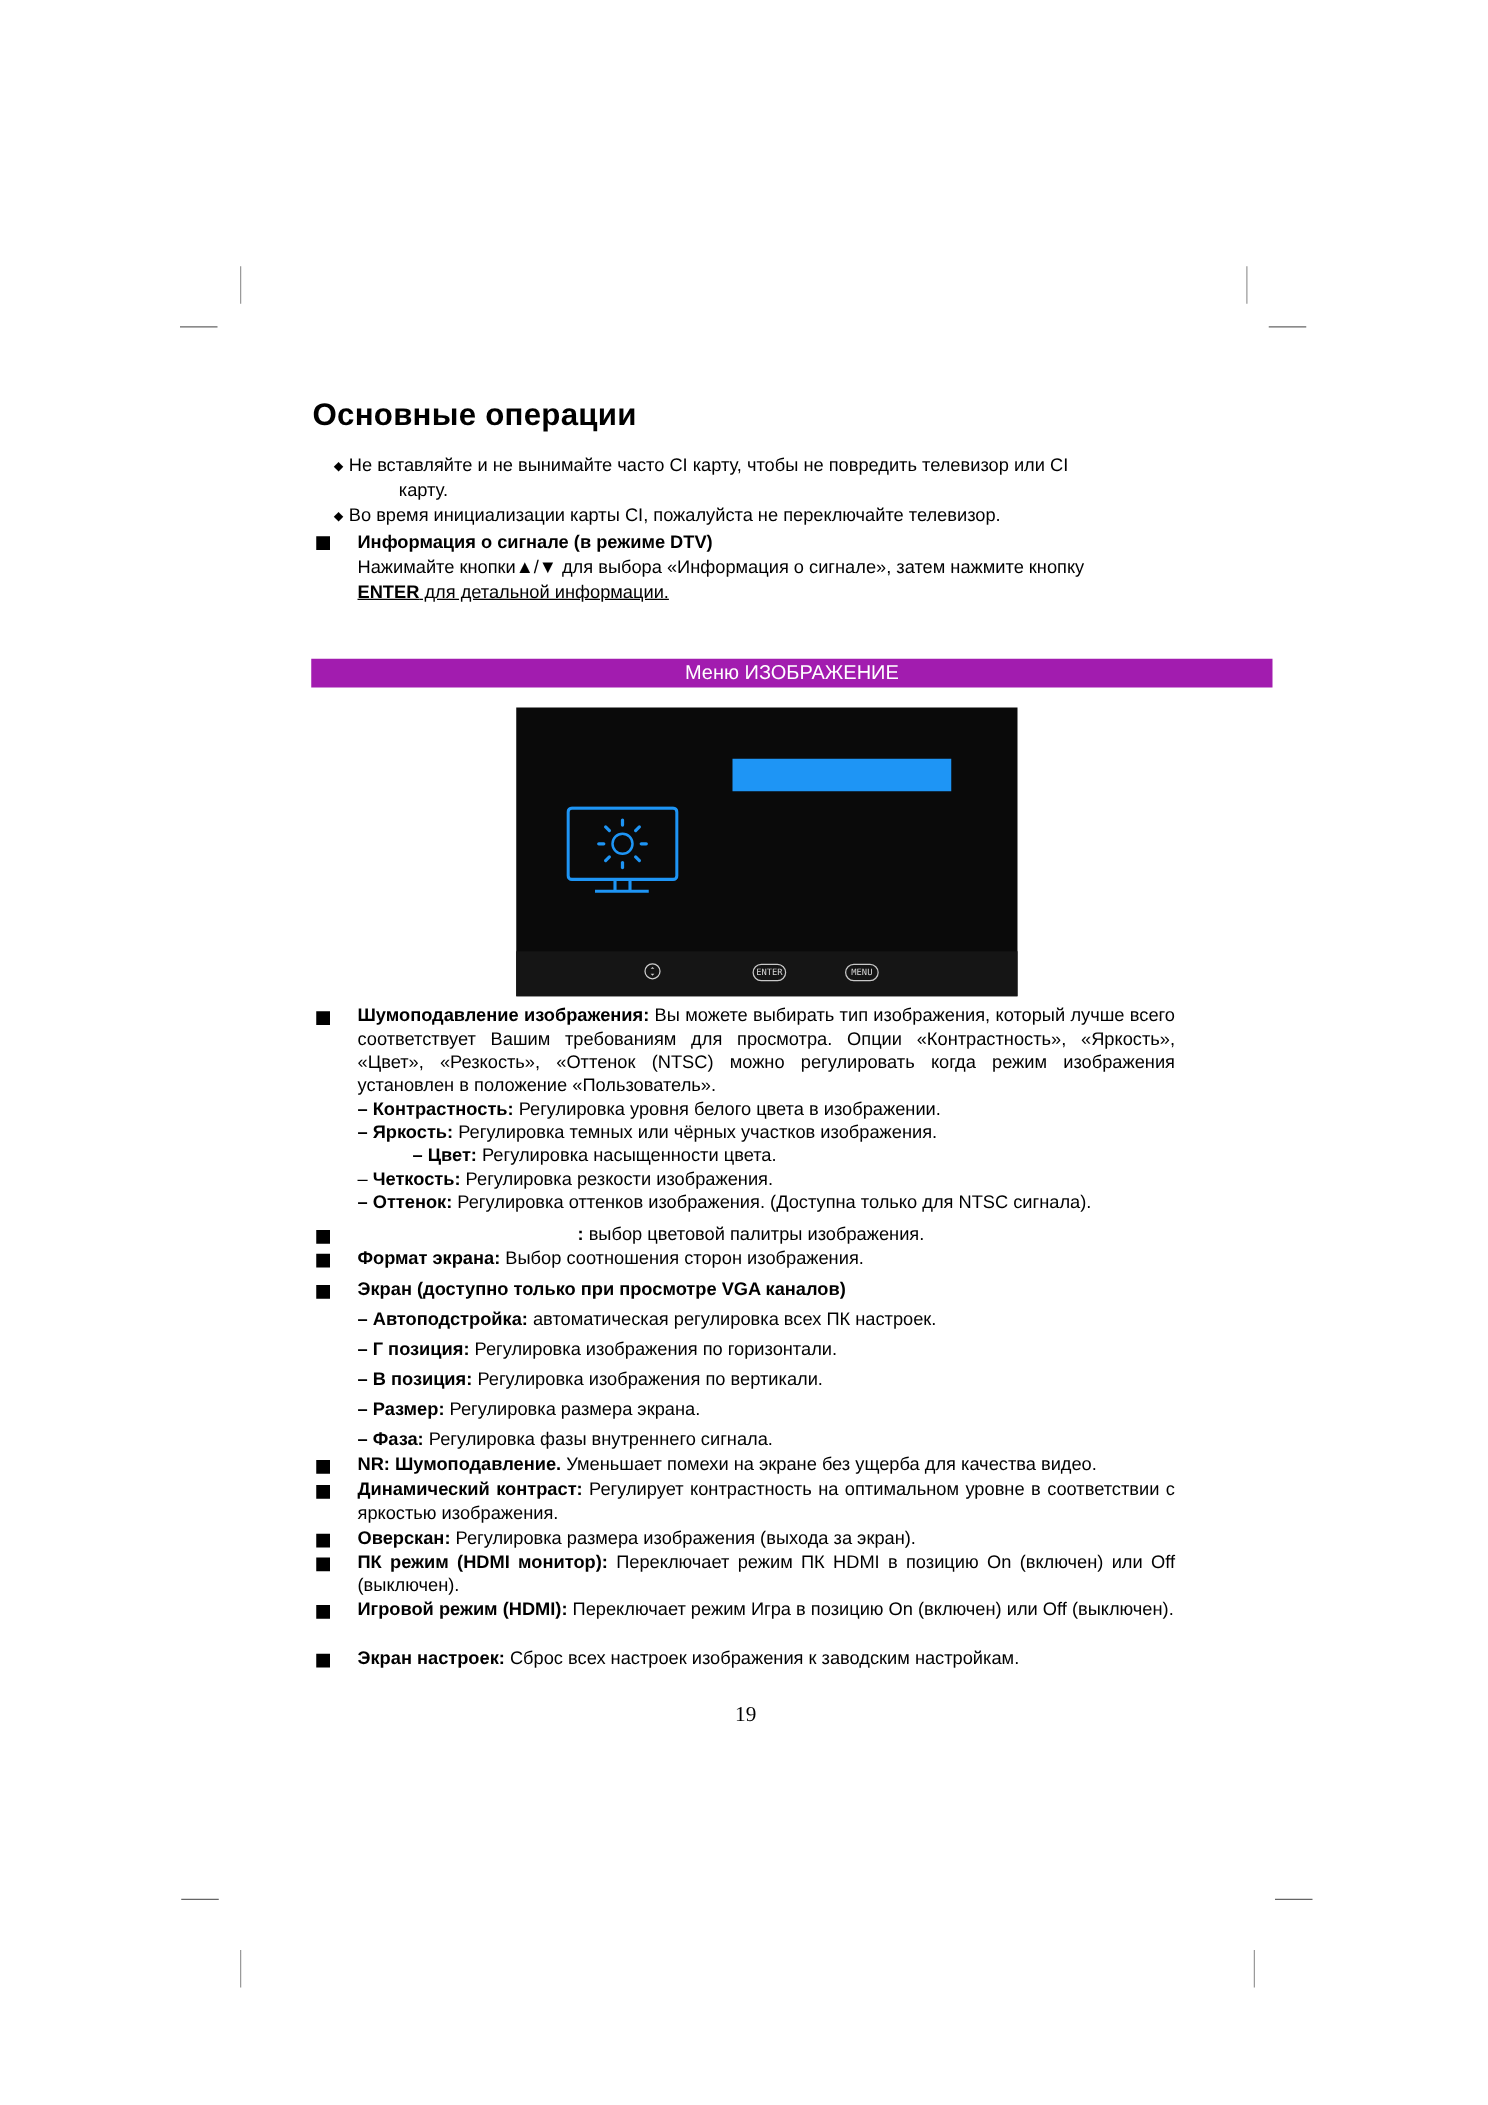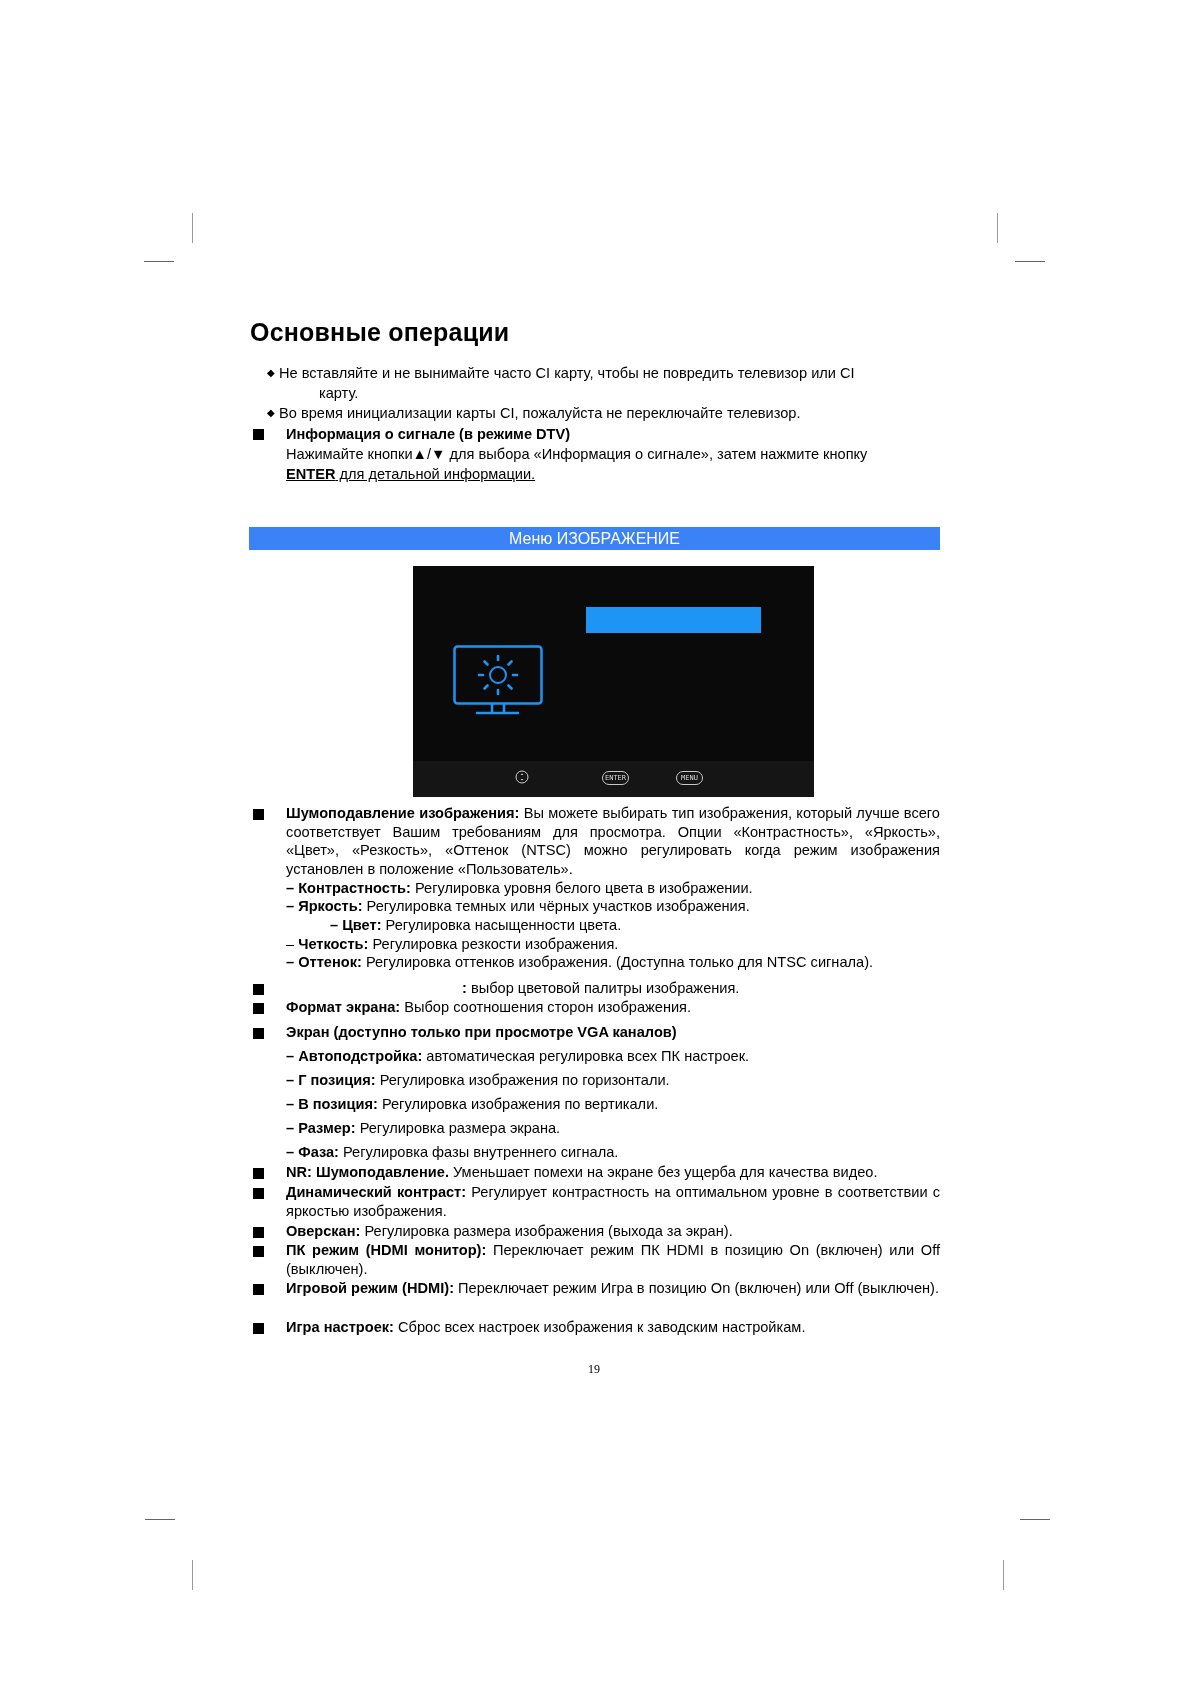--- a/index.html
+++ b/index.html
@@ -8,29 +8,29 @@
   .mark { position: absolute; background: #9a9a9a; }
   .mark.v { width: 1px; height: 30px; }
   .mark.h { height: 1px; width: 30px; background: #666; }
   .abs { position: absolute; }
   .title { left: 250px; top: 318px; font-size: 25px; font-weight: bold; letter-spacing: 0.2px; }
   .line { position: absolute; font-size: 14.6px; white-space: nowrap; line-height: 18px; }
   .justify { white-space: normal; text-align: justify; text-align-last: left; }
   .diamond { position: absolute; font-size: 10px; }
   .sq { position: absolute; width: 11px; height: 11px; background: #000; }
   b { font-weight: bold; }
-  .section-bar { position: absolute; left: 249px; top: 527px; width: 691px; height: 23px; background: #3b82f6;
+  .section-bar { position: absolute; left: 249px; top: 527px; width: 769px; height: 23px; background: #a21caf;
                  color: #fff; font-size: 16px; text-align: center; line-height: 23px; }
   .tv { position: absolute; left: 413px; top: 566px; width: 401px; height: 231px; background: #0a0a0a; }
   .tv .highlight { position: absolute; left: 173px; top: 41px; width: 175px; height: 26px; background: #1e95f5; }
   .tv .icon-wrap { position: absolute; left: 40px; top: 79px; width: 90px; height: 70px; }
   .tv .footer { position: absolute; left: 0; top: 195px; width: 401px; height: 36px; background: #151515; }
   .pill { position: absolute; top: 10px; height: 12px; border: 1px solid #c8c8c8; border-radius: 7px; color: #d8d8d8;
           font-size: 7px; line-height: 12px; text-align: center; font-family: "DejaVu Sans Mono", monospace; }
-  .page-num { position: absolute; left: 588px; top: 1362px; font-family: "Liberation Serif", serif; font-size: 12px; }
+  .page-num { position: absolute; left: 588px; top: 1362px; font-family: "Liberation Serif", serif; font-size: 17px; }
 </style>
 </head>
 <body>
 
 <div class="mark v" style="left:192px;top:213px;"></div>
 <div class="mark h" style="left:144px;top:261px;"></div>
 <div class="mark v" style="left:997px;top:213px;"></div>
 <div class="mark h" style="left:1015px;top:261px;"></div>
 <div class="mark h" style="left:145px;top:1519px;"></div>
 <div class="mark v" style="left:192px;top:1560px;"></div>
@@ -117,15 +117,15 @@
 <div class="sq" style="left:253px;top:1227px;"></div>
 <div class="line" style="left:286px;top:1222px;"><b>Оверскан:</b><span> Регулировка размера изображения (выхода за экран).</span></div>
 
 <div class="sq" style="left:253px;top:1246px;"></div>
 <div class="line justify" style="left:286px;top:1241px;width:654px;line-height:19px;"><b>ПК режим (HDMI монитор):</b><span> Переключает режим ПК HDMI в позицию On (включен) или Off (выключен).</span></div>
 
 <div class="sq" style="left:253px;top:1284px;"></div>
 <div class="line justify" style="left:286px;top:1279px;width:654px;line-height:19px;"><b>Игровой режим (HDMI):</b><span> Переключает режим Игра в позицию On (включен) или Off (выключен).</span></div>
 
 <div class="sq" style="left:253px;top:1323px;"></div>
-<div class="line" style="left:286px;top:1318px;"><b>Игра настроек:</b><span> Сброс всех настроек изображения к заводским настройкам.</span></div>
+<div class="line" style="left:286px;top:1318px;"><b>Экран настроек:</b><span> Сброс всех настроек изображения к заводским настройкам.</span></div>
 
 <div class="page-num">19</div>
 
 </body></html>

